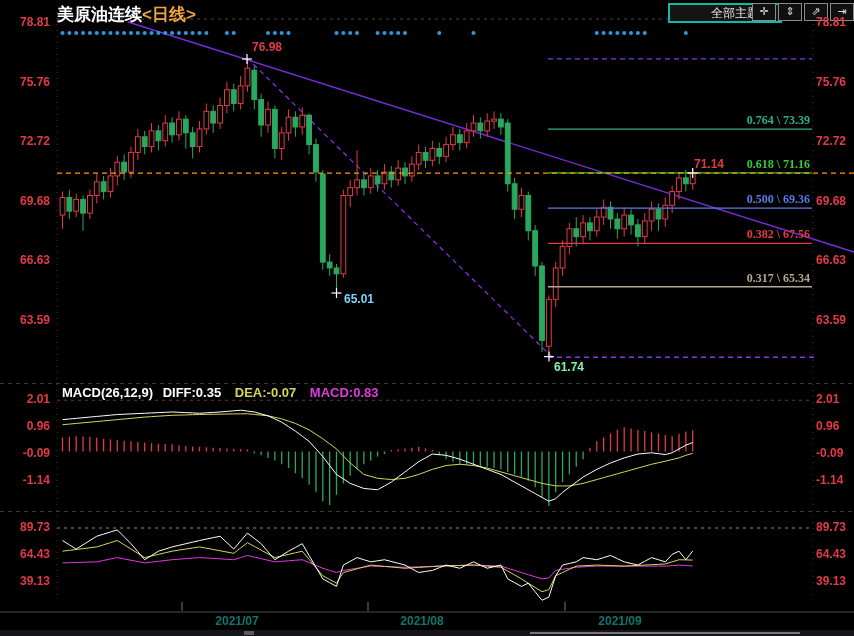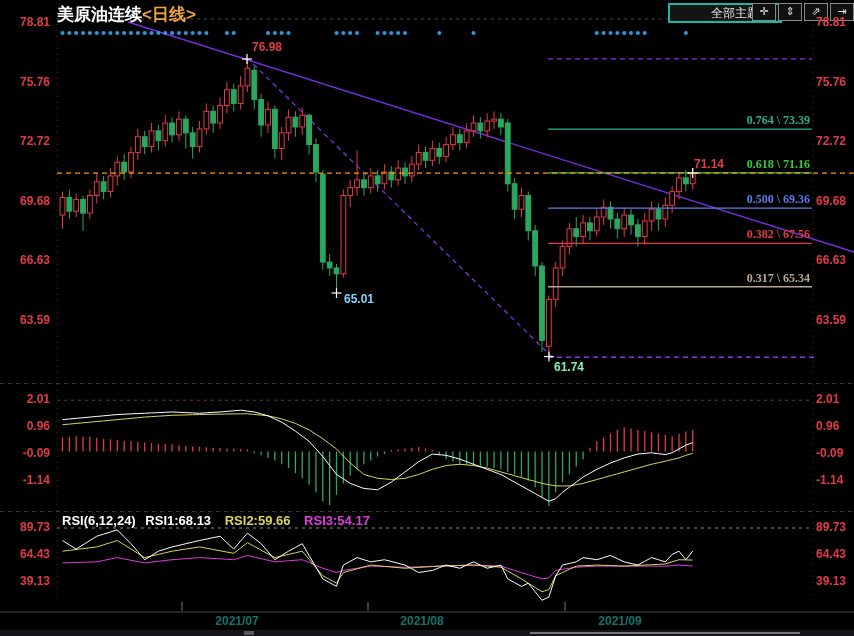--- a/index.html
+++ b/index.html
@@ -427,27 +427,27 @@
   </div>
 
   <div id="dropdown">
     <span>全部主题</span><span>▼</span>
   </div>
   <div class="tbtn" style="left:752px"><span>✛</span></div>
   <div class="tbtn" style="left:778px"><span>⇕</span></div>
   <div class="tbtn" style="left:804px"><span>⇗</span></div>
   <div class="tbtn" style="left:830px"><span>⇥</span></div>
 
-
-  <div class="phead" style="top:513px">
-    <span>RSI(6,12,24)</span>
-    <span style="margin-left:6px">RSI1:68.13</span>
-    <span class="y">RSI2:59.66</span>
-    <span class="m">RSI3:54.17</span>
+  <div class="phead" style="top:385px">
+    <span>MACD(26,12,9)</span>
+    <span style="margin-left:6px">DIFF:0.35</span>
+    <span class="y">DEA:-0.07</span>
+    <span class="m">MACD:0.83</span>
   </div>
+
 
   <div id="footer-period">
     <span>日线</span>
     <span>▲</span>
   </div>
 
   <div id="labels">
       <div class="lbl lblL" style="top: 16px;">78.81</div>
       <div class="lbl lblR" style="top: 16px;">78.81</div>
       <div class="lbl lblL" style="top: 75.719px;">75.76</div>

